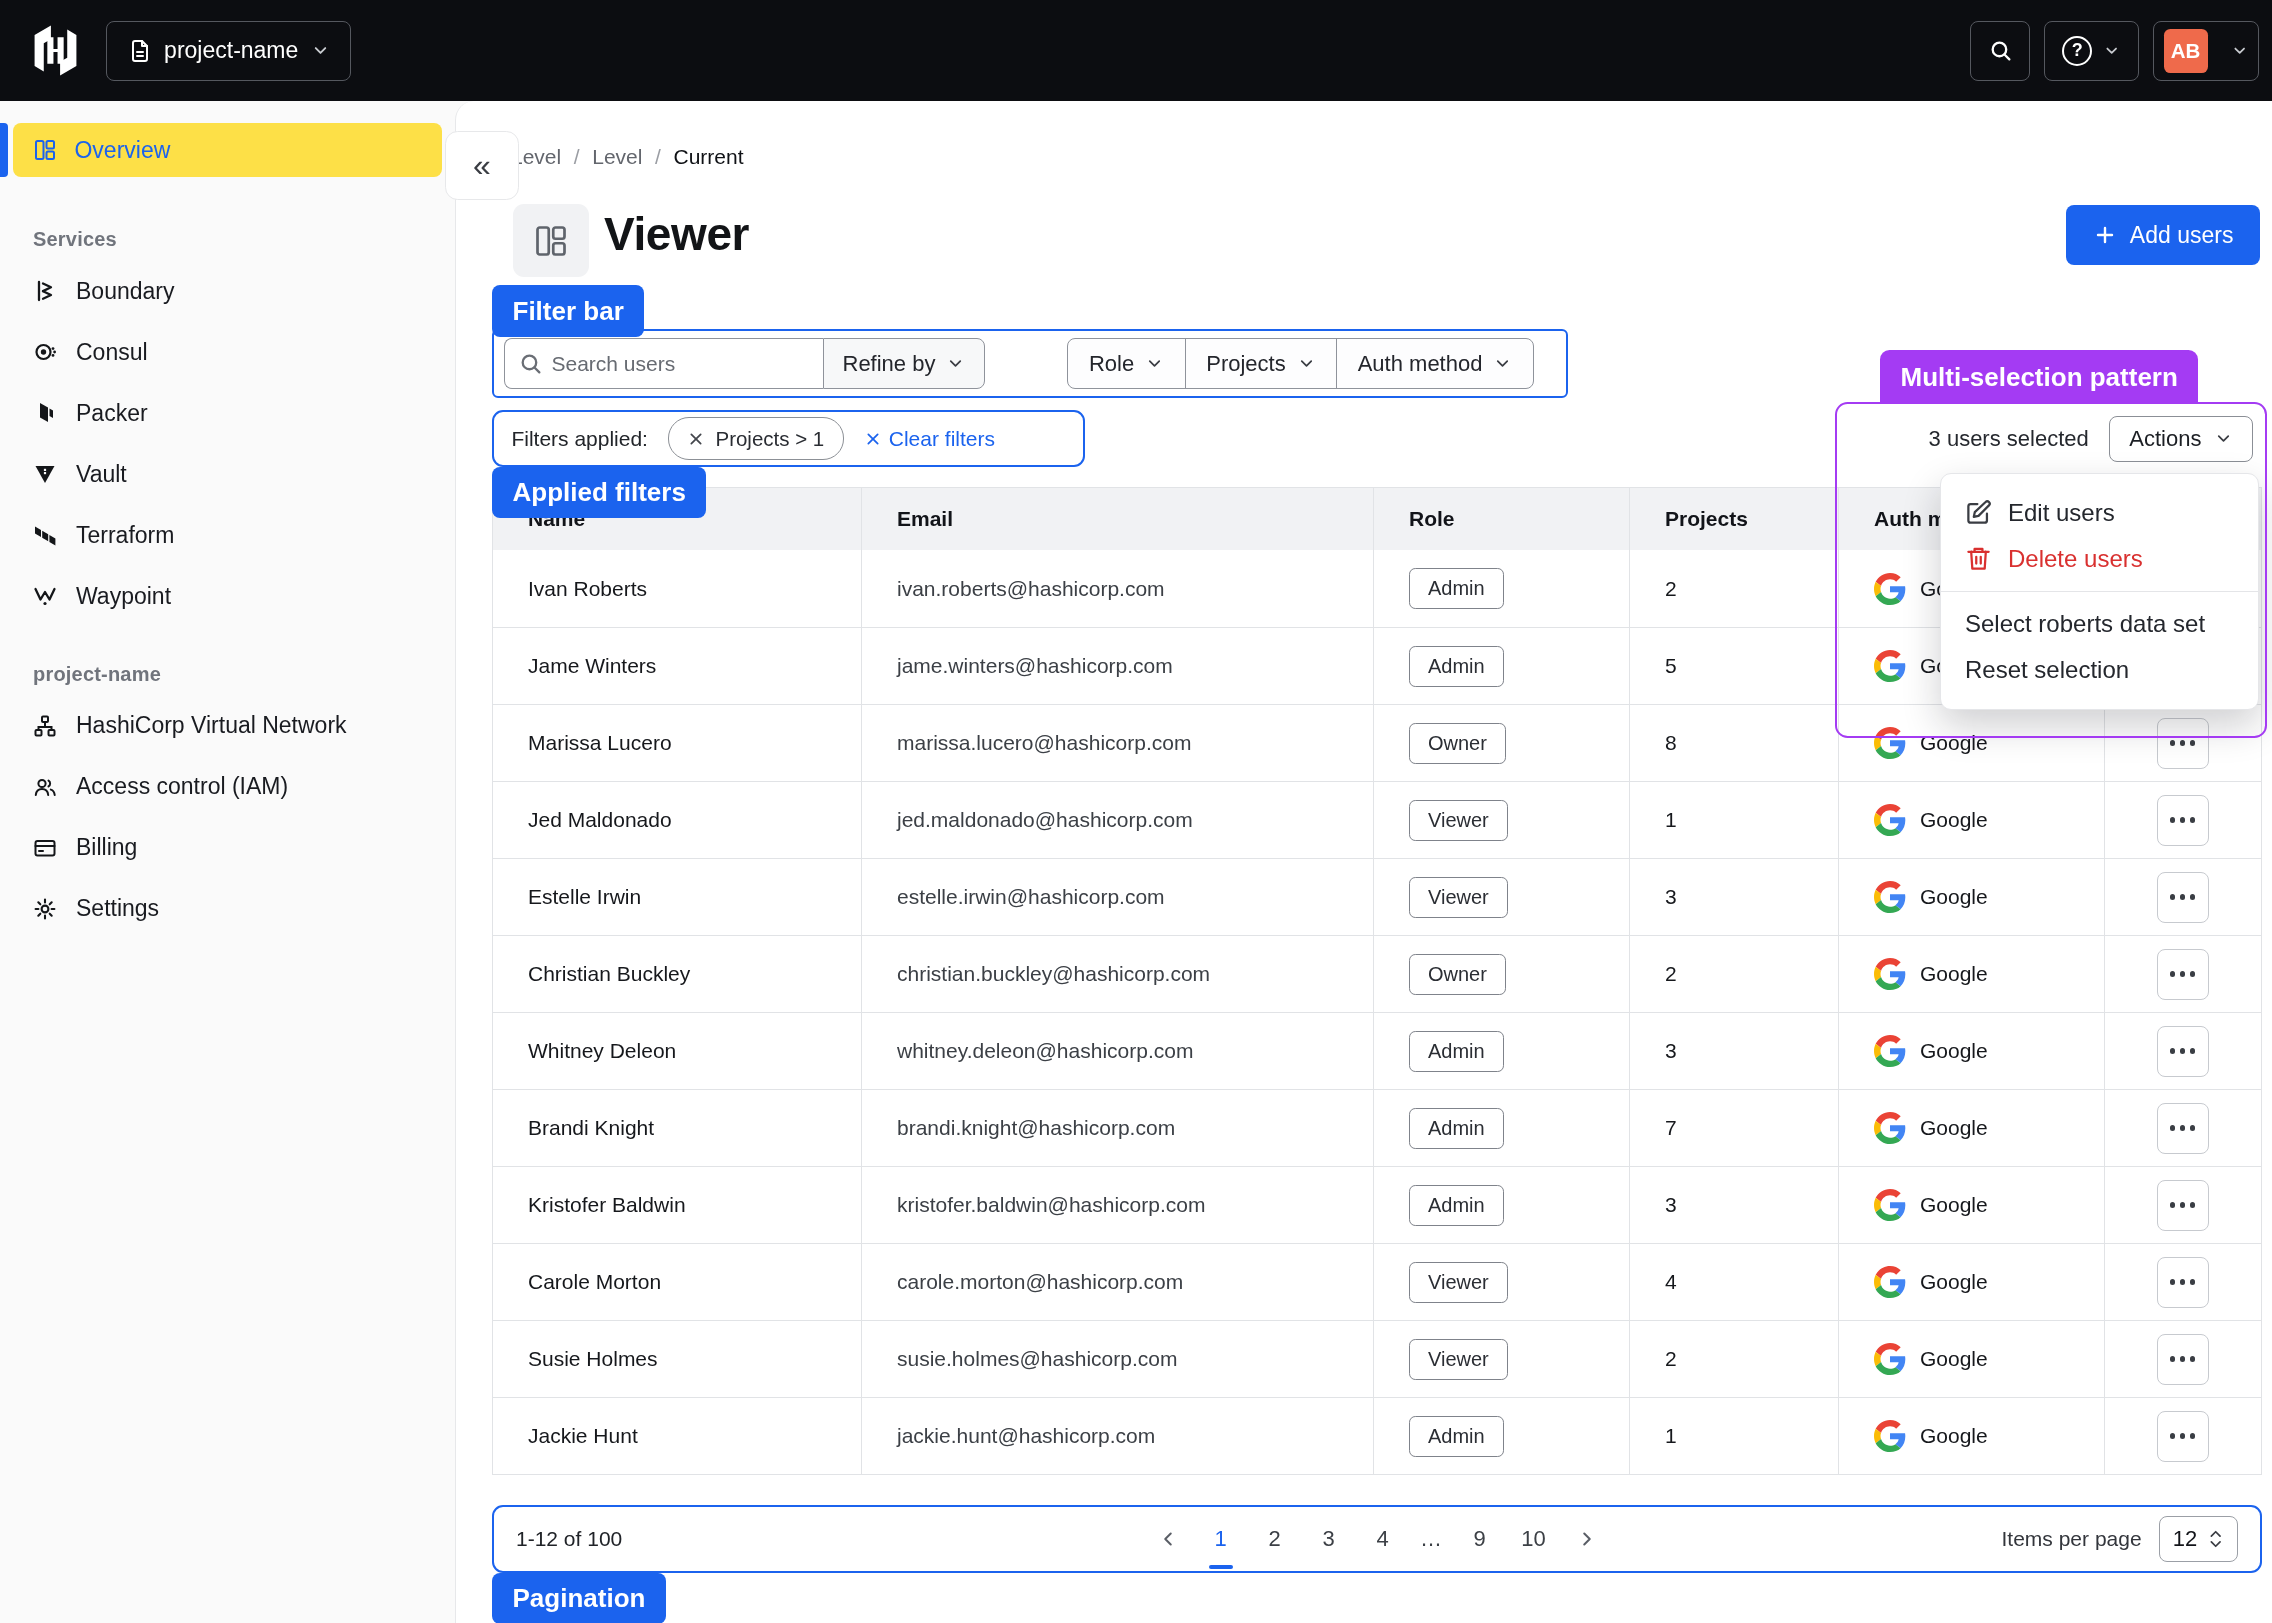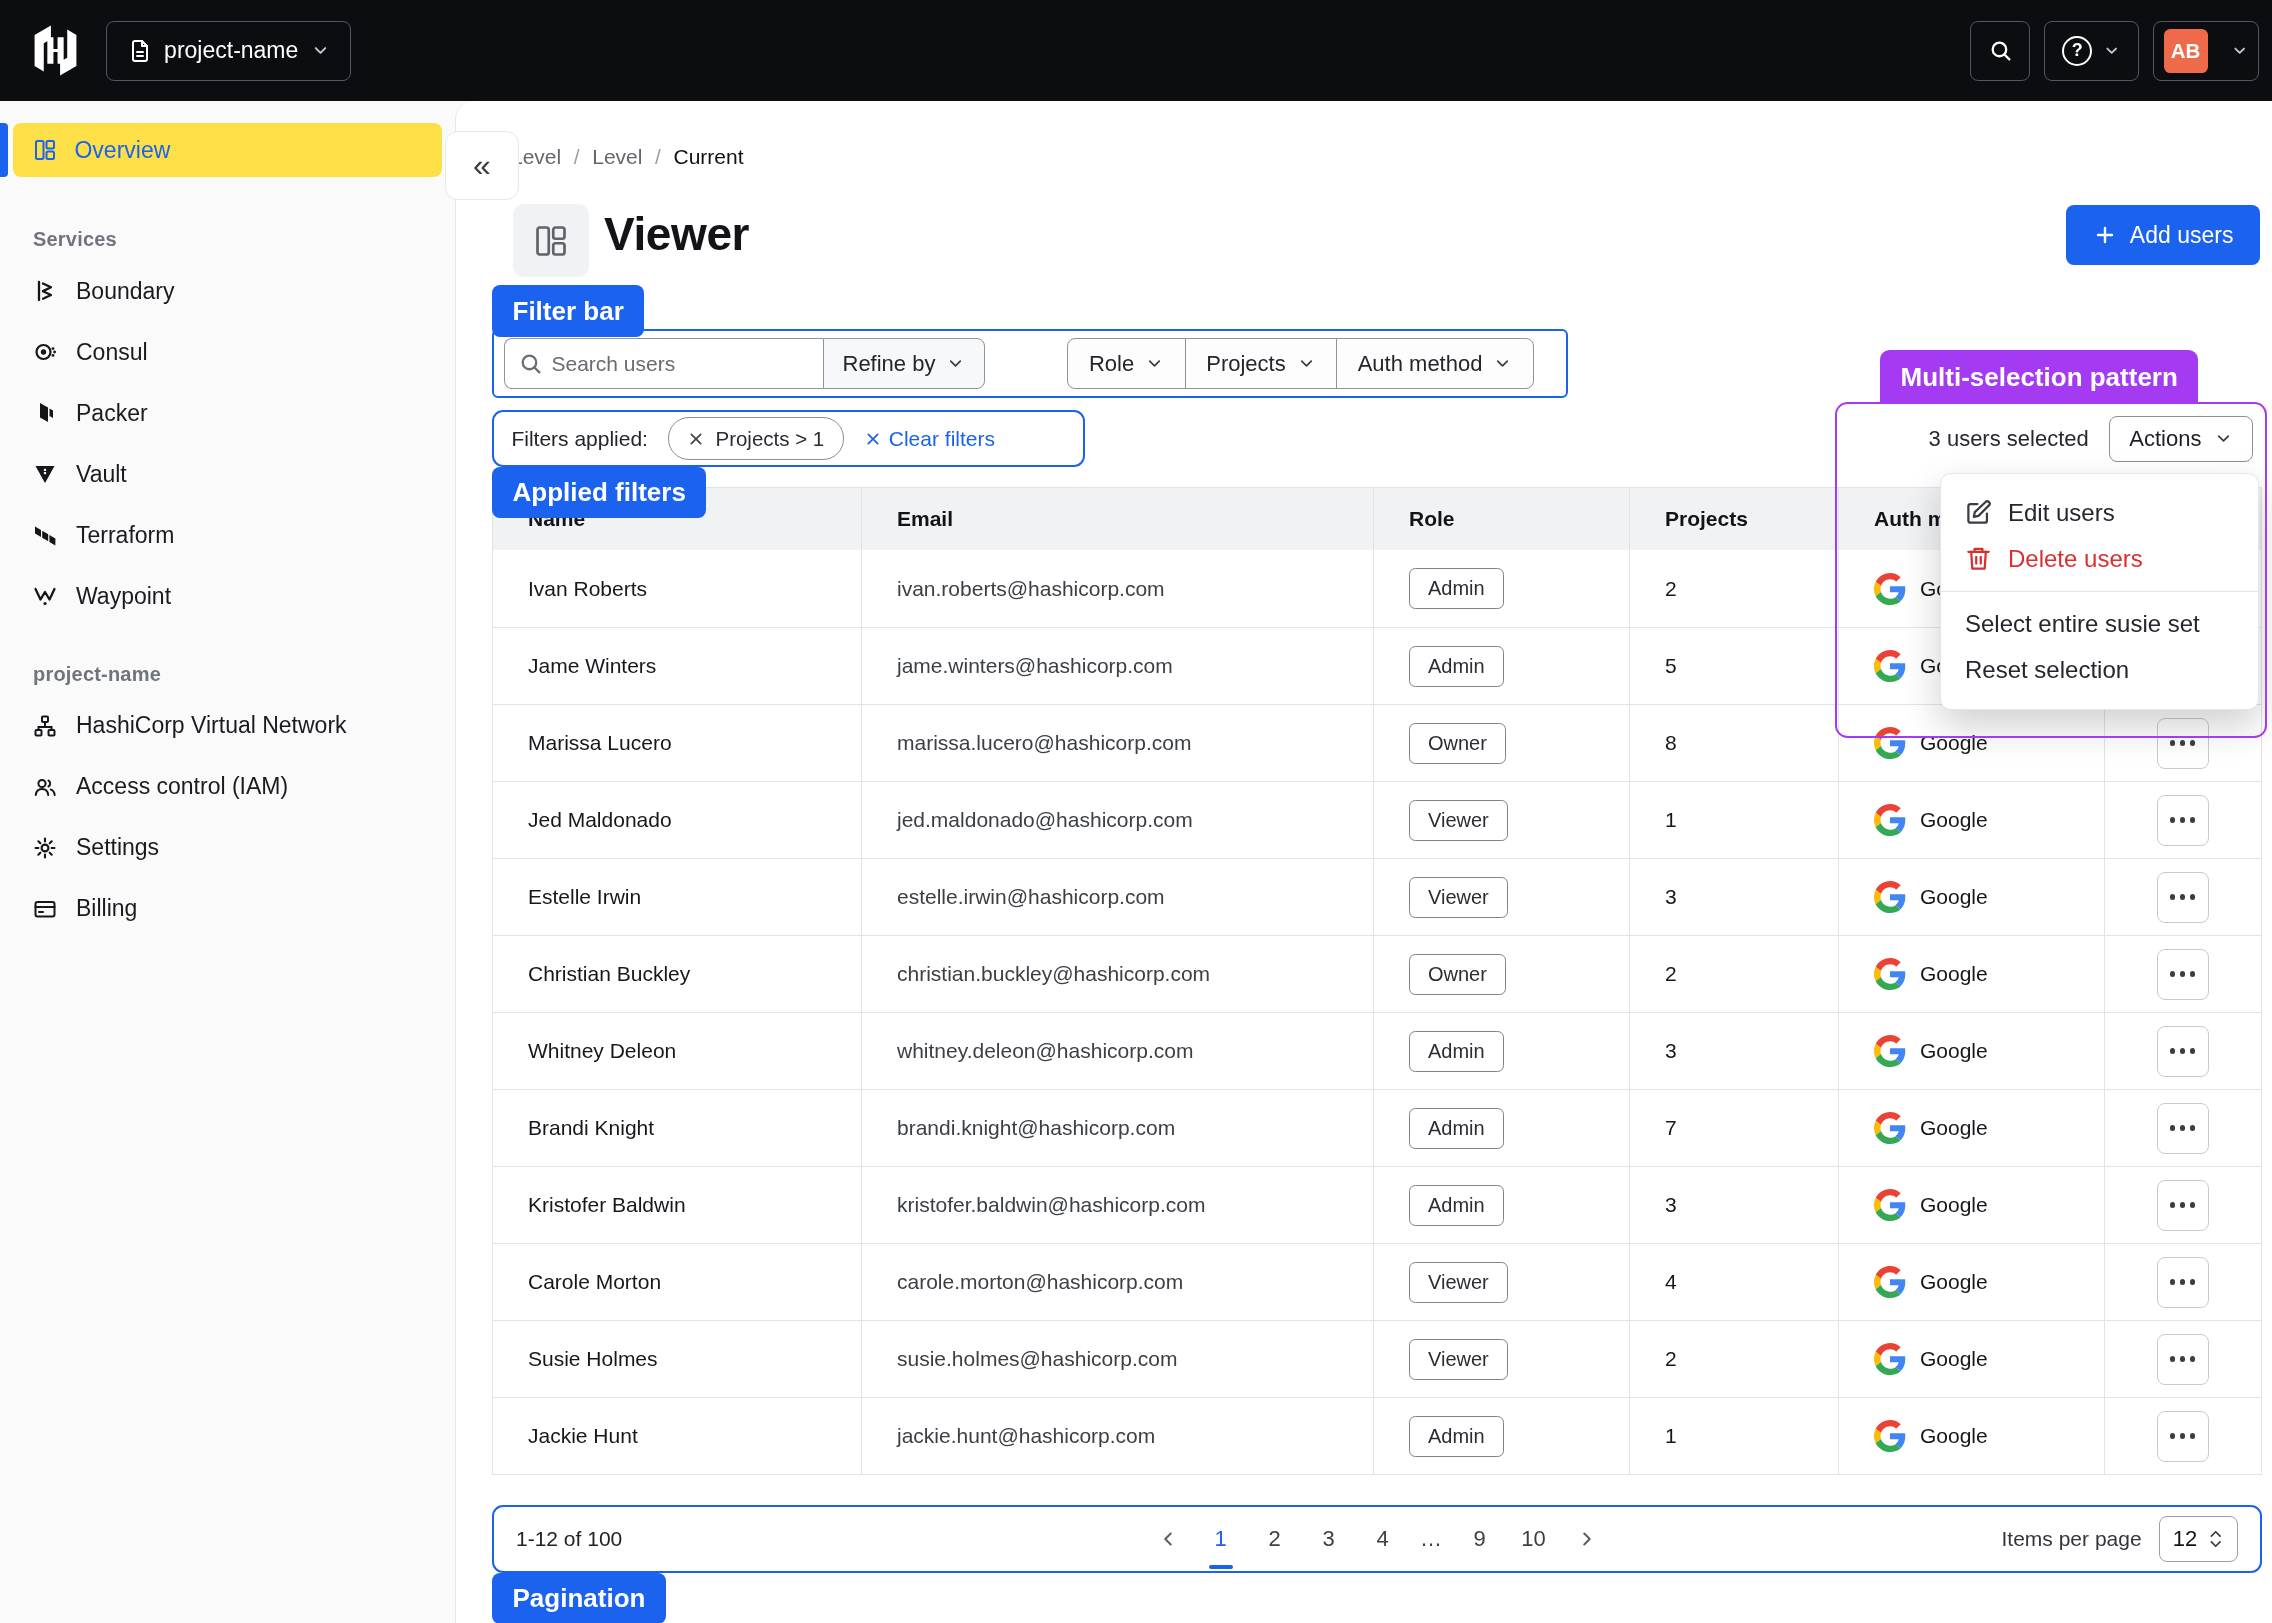--- a/index.html
+++ b/index.html
@@ -236,33 +236,33 @@
       <div class="sb-item">
         <svg width="24" height="24" viewBox="0 0 24 24" fill="none" stroke="#141619" stroke-width="2" stroke-linecap="round">
             <circle cx="9" cy="8.5" r="3.6"></circle>
             <path d="M2.8 20c.4-3.7 2.9-5.9 6.2-5.9s5.8 2.2 6.2 5.9"></path>
             <path d="M15.5 5.6a3.4 3.4 0 0 1 0 5.8"></path>
             <path d="M17.8 14.6c2.3.7 3.6 2.5 3.9 5.4"></path>
           </svg>
         <span>Access control (IAM)</span>
       </div>
       <div class="sb-item">
-        <svg width="24" height="24" viewBox="0 0 24 24" fill="none" stroke="#141619" stroke-width="2.1" stroke-linecap="round">
-            <circle cx="12" cy="12" r="3.4"></circle>
-            <path d="M12 2.6v2.8M12 18.6v2.8M2.6 12h2.8M18.6 12h2.8M5.3 5.3l2 2M16.7 16.7l2 2M18.7 5.3l-2 2M7.3 16.7l-2 2"></path>
-          </svg>
-        <span>Settings</span>
-      </div>
-      <div class="sb-item">
         <svg width="24" height="24" viewBox="0 0 24 24" fill="none" stroke="#141619" stroke-width="2" stroke-linecap="round">
             <rect x="2.5" y="5" width="19" height="14.5" rx="2"></rect>
             <path d="M2.5 10h19"></path>
             <path d="M6 15h4"></path>
           </svg>
         <span>Billing</span>
+      </div>
+      <div class="sb-item">
+        <svg width="24" height="24" viewBox="0 0 24 24" fill="none" stroke="#141619" stroke-width="2.1" stroke-linecap="round">
+            <circle cx="12" cy="12" r="3.4"></circle>
+            <path d="M12 2.6v2.8M12 18.6v2.8M2.6 12h2.8M18.6 12h2.8M5.3 5.3l2 2M16.7 16.7l2 2M18.7 5.3l-2 2M7.3 16.7l-2 2"></path>
+          </svg>
+        <span>Settings</span>
       </div>
     </div>
   </nav>
 
   <button class="collapse-tab">
       <span>«</span>
     </button>
 
   <main class="main">
 
@@ -646,21 +646,21 @@
         <svg width="27" height="27" viewBox="0 0 24 24" fill="none" stroke="#d9302f" stroke-width="2" stroke-linecap="round" stroke-linejoin="round">
             <path d="M3 6h18"></path>
             <path d="M8.5 6V3.5h7V6"></path>
             <path d="M5.5 6l1 15h11l1-15"></path>
             <path d="M10 10.5v6M14 10.5v6"></path>
           </svg>
         <span>Delete users</span>
       </button>
       <div class="div"></div>
       <button class="mi">
-        <span>Select entire susie set</span>
+        <span>Select roberts data set</span>
       </button>
       <button class="mi">
         <span>Reset selection</span>
       </button>
     </div>
 
     <div class="pagbar">
       <span class="range">1-12 of 100</span>
       <div class="pages">
         <button class="pchev">

